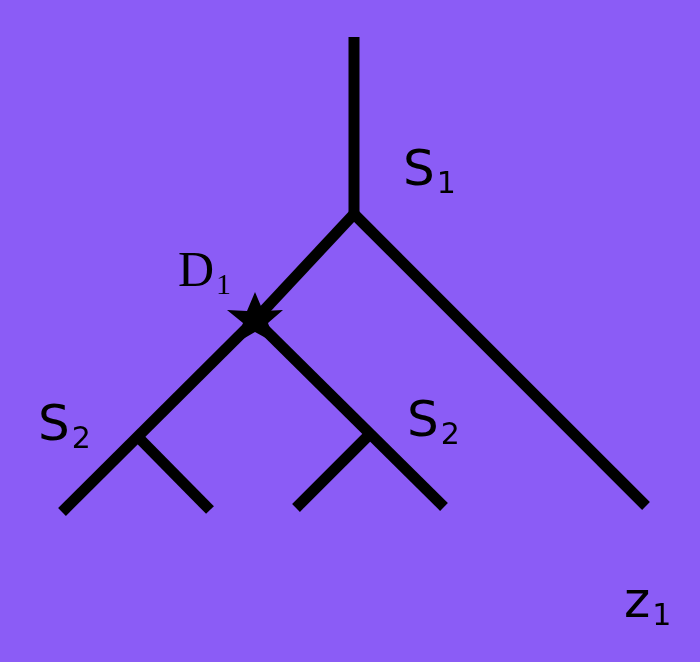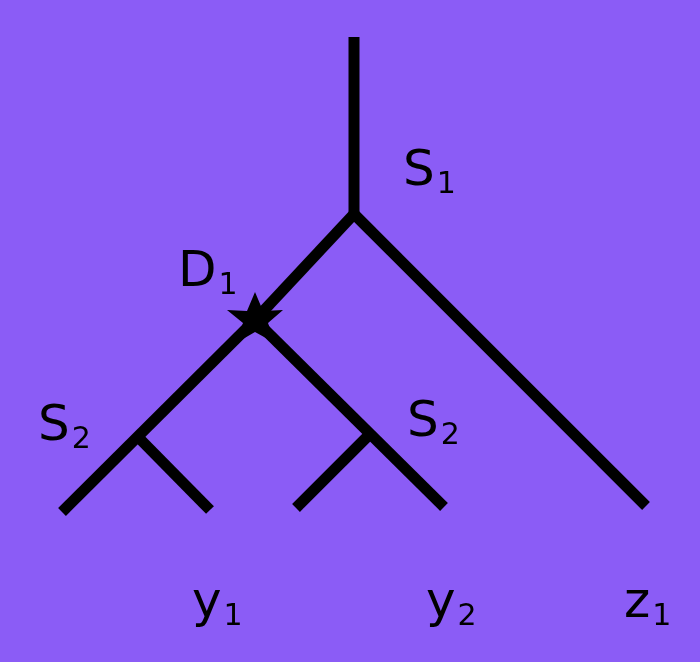--- a/index.html
+++ b/index.html
@@ -21,32 +21,26 @@
       <line x1="138" y1="437" x2="210" y2="510"></line>
       <line x1="255" y1="320" x2="444" y2="507"></line>
       <line x1="371" y1="433" x2="296" y2="508"></line>
     </g>
     <polygon fill="#000" points="255,292 263,311 283,310 268,323 275,343 255,332 236,343 243,323 227,310 247,311"></polygon>
   </svg>
 
   <div class="lbl" style="left:403px;top:143px;">
     <span>S</span><sub>1</sub>
   </div>
-  <div class="lbl" style="left:178px;top:244px;">
+  <div class="lbl" style="left:178px;top:244px;font-family:Liberation Serif, serif;">
     <span>D</span><sub>1</sub>
   </div>
   <div class="lbl" style="left:38px;top:398px;">
     <span>S</span><sub>2</sub>
   </div>
   <div class="lbl" style="left:407px;top:394px;">
     <span>S</span><sub>2</sub>
   </div>
 
-  <div class="lbl" style="left:192px;top:575px;">
-    <span>y</span><sub>1</sub>
-  </div>
-  <div class="lbl" style="left:426px;top:575px;">
-    <span>y</span><sub>2</sub>
-  </div>
   <div class="lbl" style="left:624px;top:575px;">
     <span>z</span><sub>1</sub>
   </div>
 </div>
 
 </body></html>

